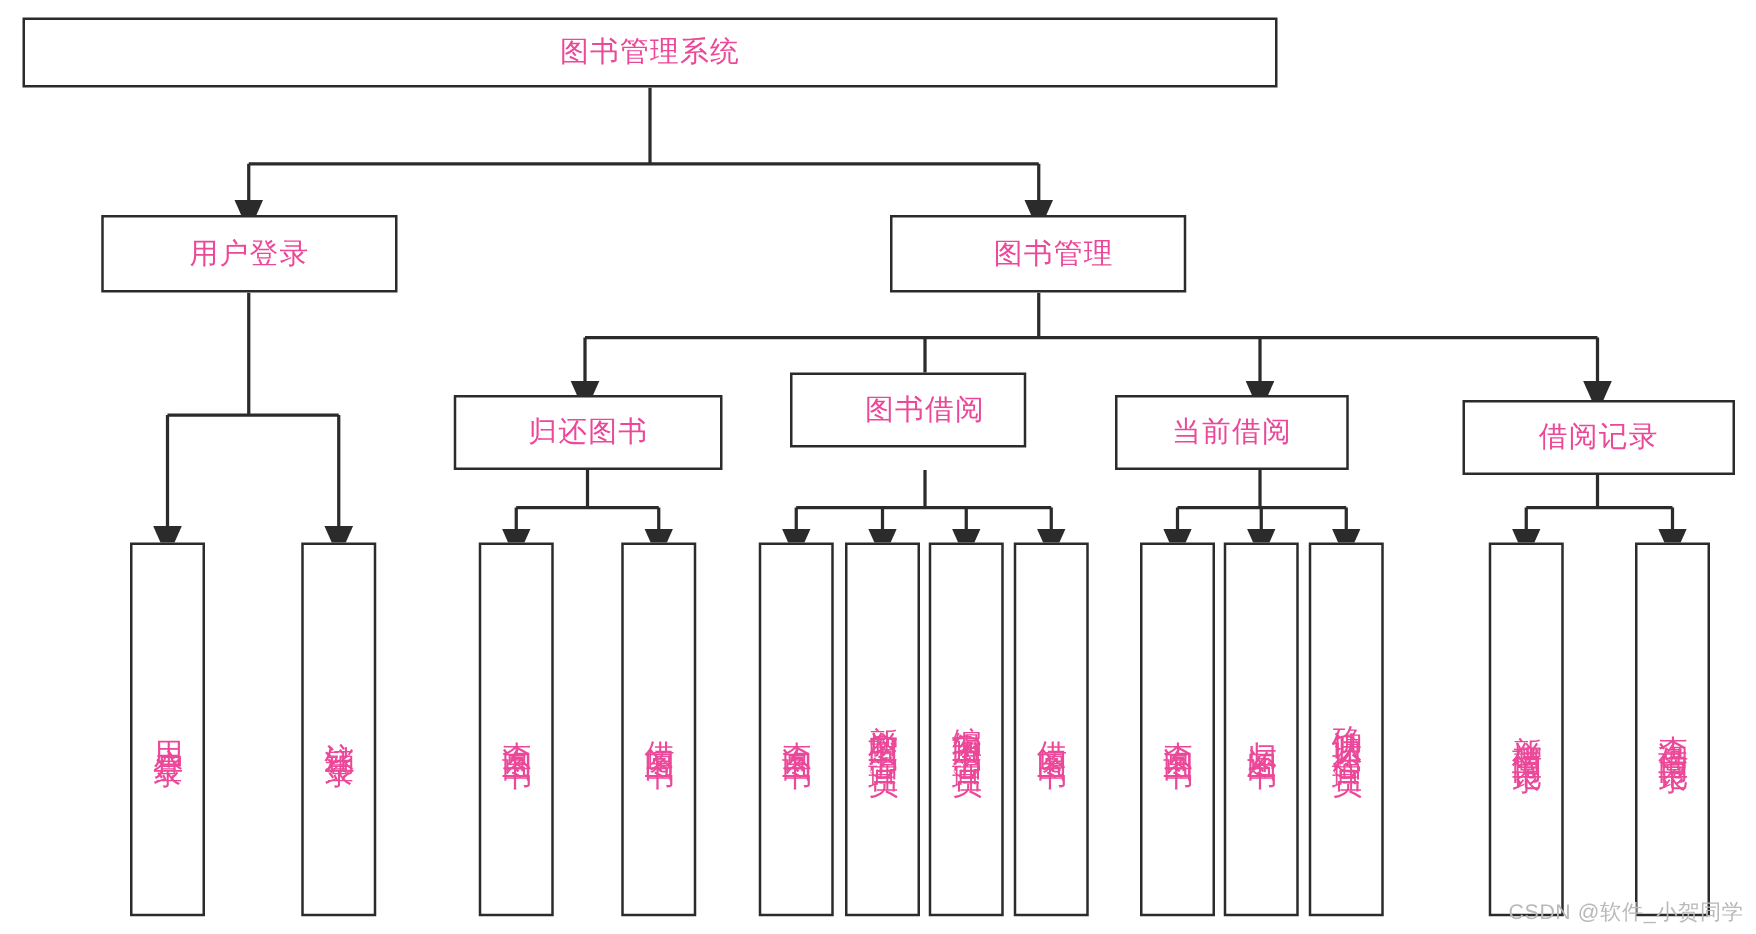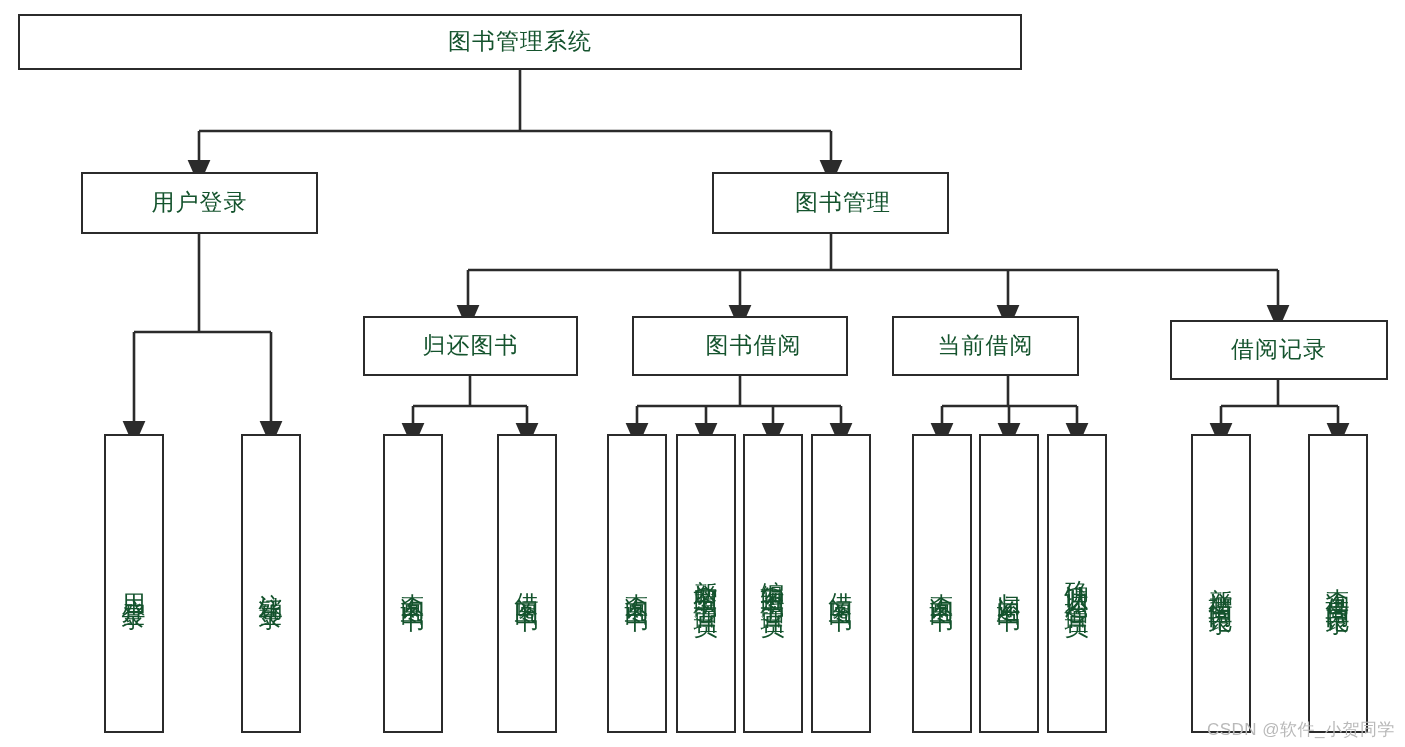--- a/index.html
+++ b/index.html
@@ -24,21 +24,21 @@
     pointer-events: none;
   }
   .node {
     position: absolute;
     box-sizing: border-box;
     border: 2.5px solid #2b2b2b;
     background: #ffffff;
     display: flex;
     align-items: center;
     justify-content: center;
-    color: #14532d;
+    color: #ec4899;
   }
   .node.horiz {
     font-size: 23px;
     letter-spacing: 1px;
     line-height: 1.2;
   }
   .node.vert {
     writing-mode: vertical-rl;
     text-orientation: upright;
     font-size: 24px;
@@ -125,21 +125,21 @@
   <div class="node horiz" style="left:81px; top:172px; width:237px; height:62px;">
     <span>用户登录</span>
   </div>
   <div class="node horiz" style="left:712px; top:172px; width:237px; height:62px;padding-left:25px;">
     <span>图书管理</span>
   </div>
 
   <div class="node horiz" style="left:363px; top:316px; width:215px; height:60px;">
     <span>归还图书</span>
   </div>
-  <div class="node horiz" style="left:632px; top:316px; width:216px; height:60px;padding-left:27px;">
+  <div class="node horiz" style="left:632px; top:298px; width:189px; height:60px;padding-left:27px;">
     <span>图书借阅</span>
   </div>
   <div class="node horiz" style="left:864px; top:316px; width:187px; height:60px;margin-left:28px;">
     <span>当前借阅</span>
   </div>
   <div class="node horiz" style="left:1170px; top:320px; width:218px; height:60px;">
     <span>借阅记录</span>
   </div>
 
   <div class="node vert" style="left:104px; top:434px; width:60px; height:299px;">

